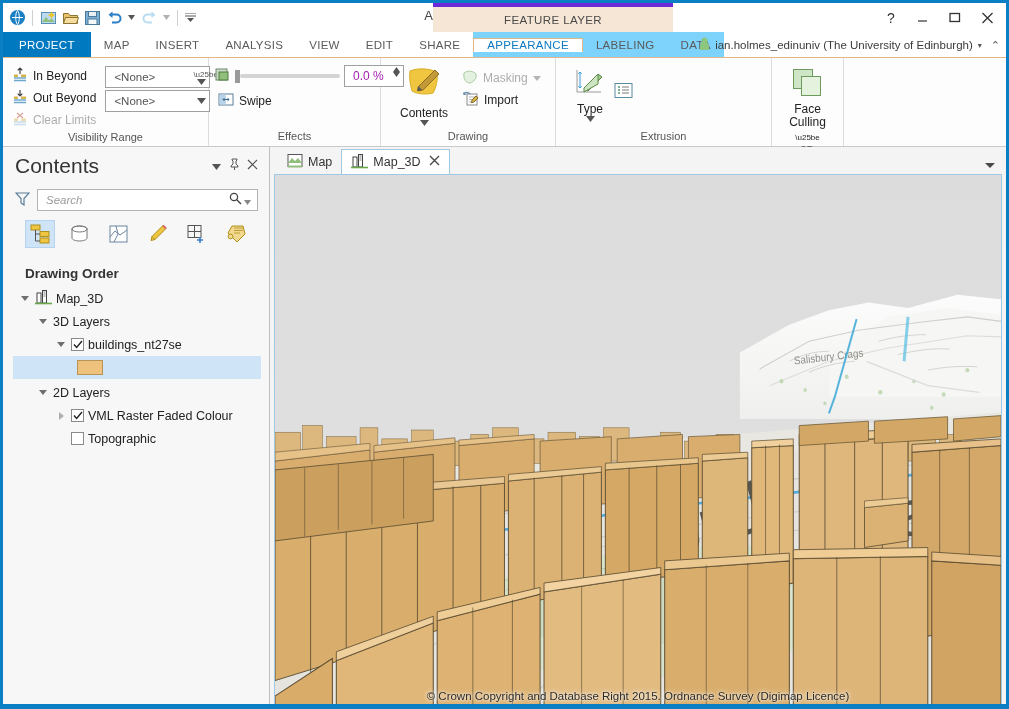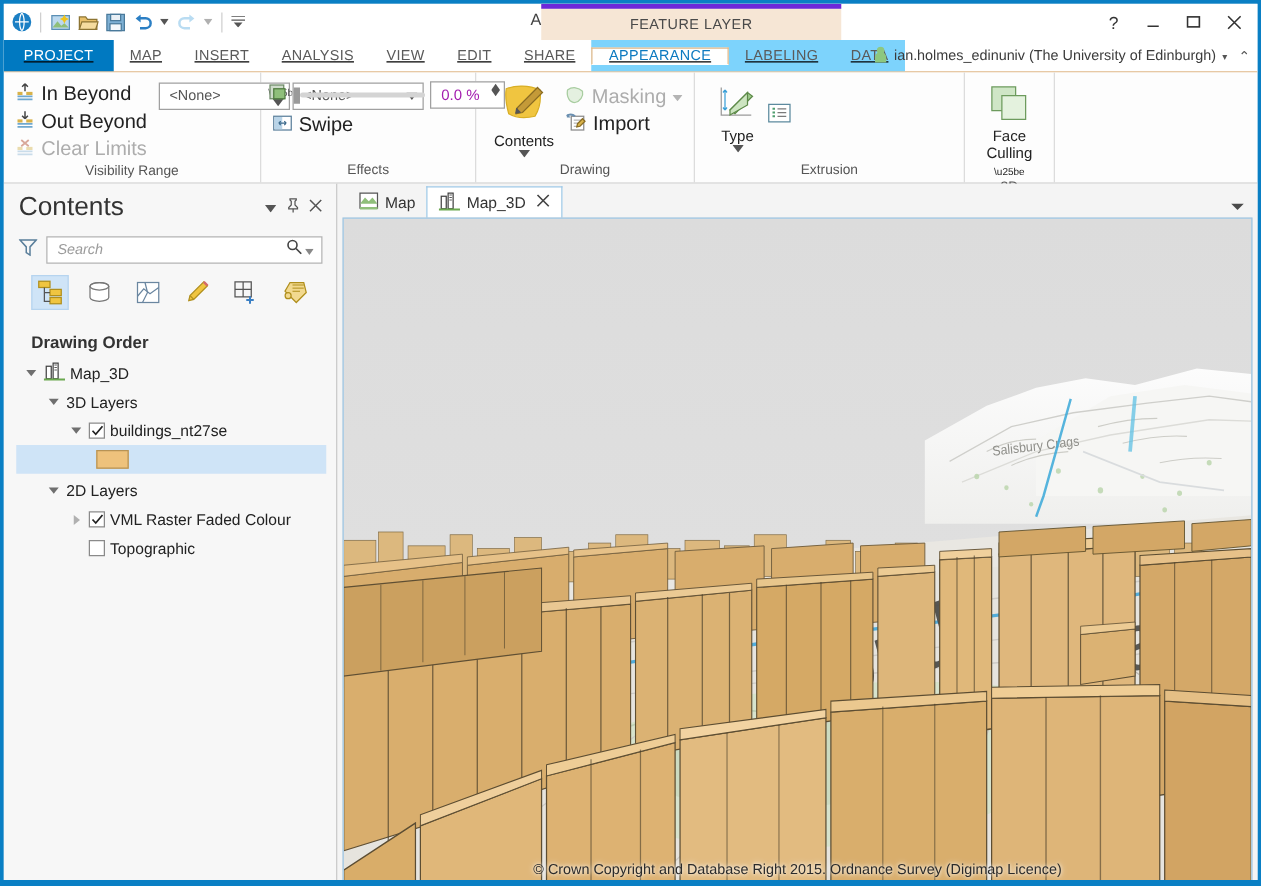--- a/index.html
+++ b/index.html
@@ -55,21 +55,20 @@
     font-size: 14px; color: #333;
   }
 
   
   .ribbon-tabs {
     position: relative;
     height: 26px;
     background: #ffffff;
     display: flex; align-items: stretch;
     border-bottom: 1px solid #e0b888;
-    text-decoration: underline;
   }
   .rt {
     display: flex; align-items: center;
     padding: 0 13px;
     font-size: 11.5px; color: #5a5a5a;
     letter-spacing: .3px;
     white-space: nowrap;
   }
   .rt.project { background: #0079c1; color: #fff; font-weight: normal; padding: 0 16px; }
   .rt.active {
@@ -101,21 +100,21 @@
     border-right: 1px solid #dcdcdc;
     padding: 4px 6px 0 6px;
   }
   .rgroup-body { flex: 1; display: flex; align-items: flex-start; }
   .rgroup-label {
     text-align: center; font-size: 11px; color: #555;
     padding-bottom: 4px;
   }
   .ritem {
     display: flex; align-items: center; gap: 5px;
-    height: 22px; font-size: 16px; color: #222;
+    height: 22px; font-size: 12px; color: #222;
     padding: 0 3px;
     white-space: nowrap;
   }
   .ritem.dim { color: #adadad; }
   .combo {
     width: 105px; height: 22px;
     border: 1px solid #a0a0a0; background: #fff;
     display: flex; align-items: center;
     font-size: 11.5px; color: #555;
     padding-left: 8px; position: relative;
@@ -426,21 +425,21 @@
               <svg width="16" height="15" viewBox="0 0 16 15">
                   <path d="M2 11h12M2 13.5h12" stroke="#c9dcea" stroke-width="1.4"></path>
                   <rect x="2" y="7.5" width="4" height="2.5" fill="#eadcae"></rect>
                   <rect x="9" y="7.5" width="5" height="2.5" fill="#eadcae"></rect>
                   <path d="M5 2l6 5M11 2l-6 5" stroke="#d8a89a" stroke-width="1.4"></path>
                 </svg>
             </span>
             <span>Clear Limits</span>
           </div>
         </div>
-        <div style="display:flex;gap:2px;padding:4px 16px 0 6px">
+        <div style="display:flex;flex-direction:column;gap:2px;padding:4px 16px 0 6px">
           <div class="combo">
             <span class="cv">&lt;None&gt;</span>
             <span class="carat">\u25be
               <svg width="9" height="6" viewBox="0 0 9 6" style="display:block;margin:0 auto">
                   <path d="M0 0h9L4.5 6z" fill="#555"></path>
                 </svg>
             </span>
           </div>
           <div class="combo">
             <span class="cv">&lt;None&gt;</span>

